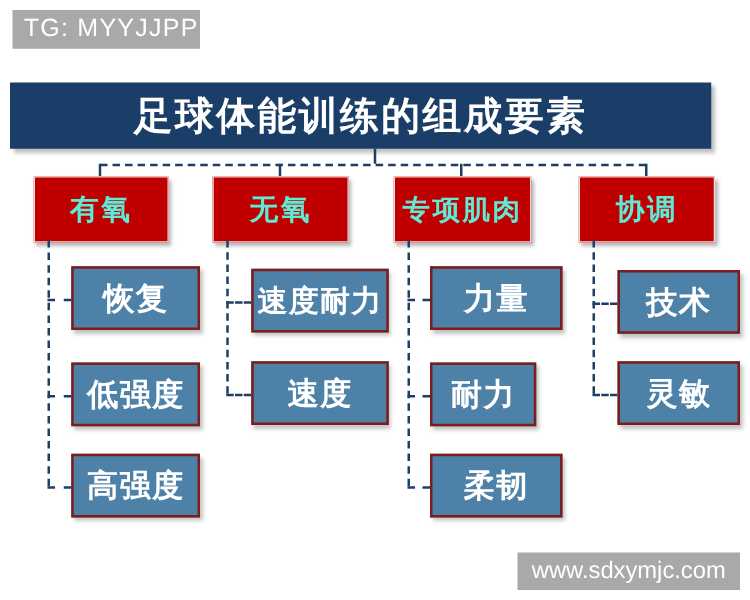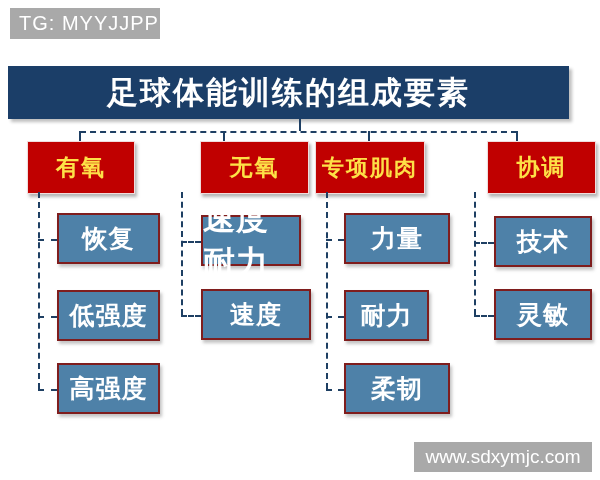--- a/index.html
+++ b/index.html
@@ -47,21 +47,21 @@
     box-shadow: 3px 3px 3px rgba(0,0,0,0.25);
   }
   .textured {
     background-image: radial-gradient(rgba(8,8,40,0.22) 1px, rgba(0,0,0,0) 1.3px);
     background-size: 4px 4px;
   }
   .cat {
     position: absolute;
     top: 141px; height: 51px;
     background: var(--cat-bg, #c00000);
-    color: #fde047;
+    color: #5eead4;
     font-weight: bold;
     font-size: 23px;
     letter-spacing: 2px;
     display: flex;
     align-items: center;
     justify-content: center;
     border: 1px solid #f0dcdc;
     box-shadow: 2px 3px 3px rgba(110,110,110,0.5);
   }
   .item {
@@ -106,35 +106,35 @@
       <div class="vline" style="left: 368px; top: 131px; height: 10px;"></div>
       <div class="vline" style="left: 516px; top: 131px; height: 10px;"></div>
       <div class="cat textured" style="left: 27px; width: 106px; font-size: 23px;">有氧</div>
       <div class="vline" style="left: 38px; top: 192px; height: 196.5px;"></div>
       <div class="hline" style="left: 38px; top: 238.5px; width: 19px;"></div>
       <div class="item textured" style="left: 57px; top: 213px; width: 103px; font-size: 25px;">恢复</div>
       <div class="hline" style="left: 38px; top: 315.5px; width: 19px;"></div>
       <div class="item textured" style="left: 57px; top: 290px; width: 103px; font-size: 25px;">低强度</div>
       <div class="hline" style="left: 38px; top: 388.5px; width: 19px;"></div>
       <div class="item textured" style="left: 57px; top: 363px; width: 103px; font-size: 25px;">高强度</div>
-      <div class="cat textured" style="left: 170px; width: 107px; font-size: 23px; margin-left: 30px;">无氧</div>
+      <div class="cat textured" style="left: 170px; width: 107px; font-size: 23px;">无氧</div>
       <div class="vline" style="left: 181px; top: 192px; height: 122.5px;"></div>
       <div class="hline" style="left: 181px; top: 240.5px; width: 20px;"></div>
-      <div class="item textured" style="left: 201px; top: 215px; width: 100px; font-size: 32px;">速度耐力</div>
+      <div class="item textured" style="left: 201px; top: 215px; width: 110px; font-size: 24px;">速度耐力</div>
       <div class="hline" style="left: 181px; top: 314.5px; width: 20px;"></div>
       <div class="item textured" style="left: 201px; top: 289px; width: 110px; font-size: 25px;">速度</div>
       <div class="cat textured" style="left: 315px; width: 108px; font-size: 22px;">专项肌肉</div>
       <div class="vline" style="left: 326px; top: 192px; height: 196.5px;"></div>
       <div class="hline" style="left: 326px; top: 238.5px; width: 18px;"></div>
       <div class="item textured" style="left: 344px; top: 213px; width: 106px; font-size: 25px;">力量</div>
       <div class="hline" style="left: 326px; top: 315.5px; width: 18px;"></div>
       <div class="item textured" style="left: 344px; top: 290px; width: 85px; font-size: 25px;">耐力</div>
       <div class="hline" style="left: 326px; top: 388.5px; width: 18px;"></div>
       <div class="item textured" style="left: 344px; top: 363px; width: 106px; font-size: 25px; font-family: Liberation Serif, serif;">柔韧</div>
-      <div class="cat textured" style="left: 463px; width: 107px; font-size: 23px; margin-left: 24px;">协调</div>
+      <div class="cat textured" style="left: 463px; width: 107px; font-size: 23px;">协调</div>
       <div class="vline" style="left: 474px; top: 192px; height: 122.5px;"></div>
       <div class="hline" style="left: 474px; top: 241.5px; width: 20px;"></div>
       <div class="item textured" style="left: 494px; top: 216px; width: 98px; font-size: 25px; text-align: right;">技术</div>
       <div class="hline" style="left: 474px; top: 314.5px; width: 20px;"></div>
       <div class="item textured" style="left: 494px; top: 289px; width: 98px; font-size: 25px;">灵敏</div>
     </div>
 
   <div id="badge-bottom" class="badge">www.sdxymjc.com</div>
 </div>
 

